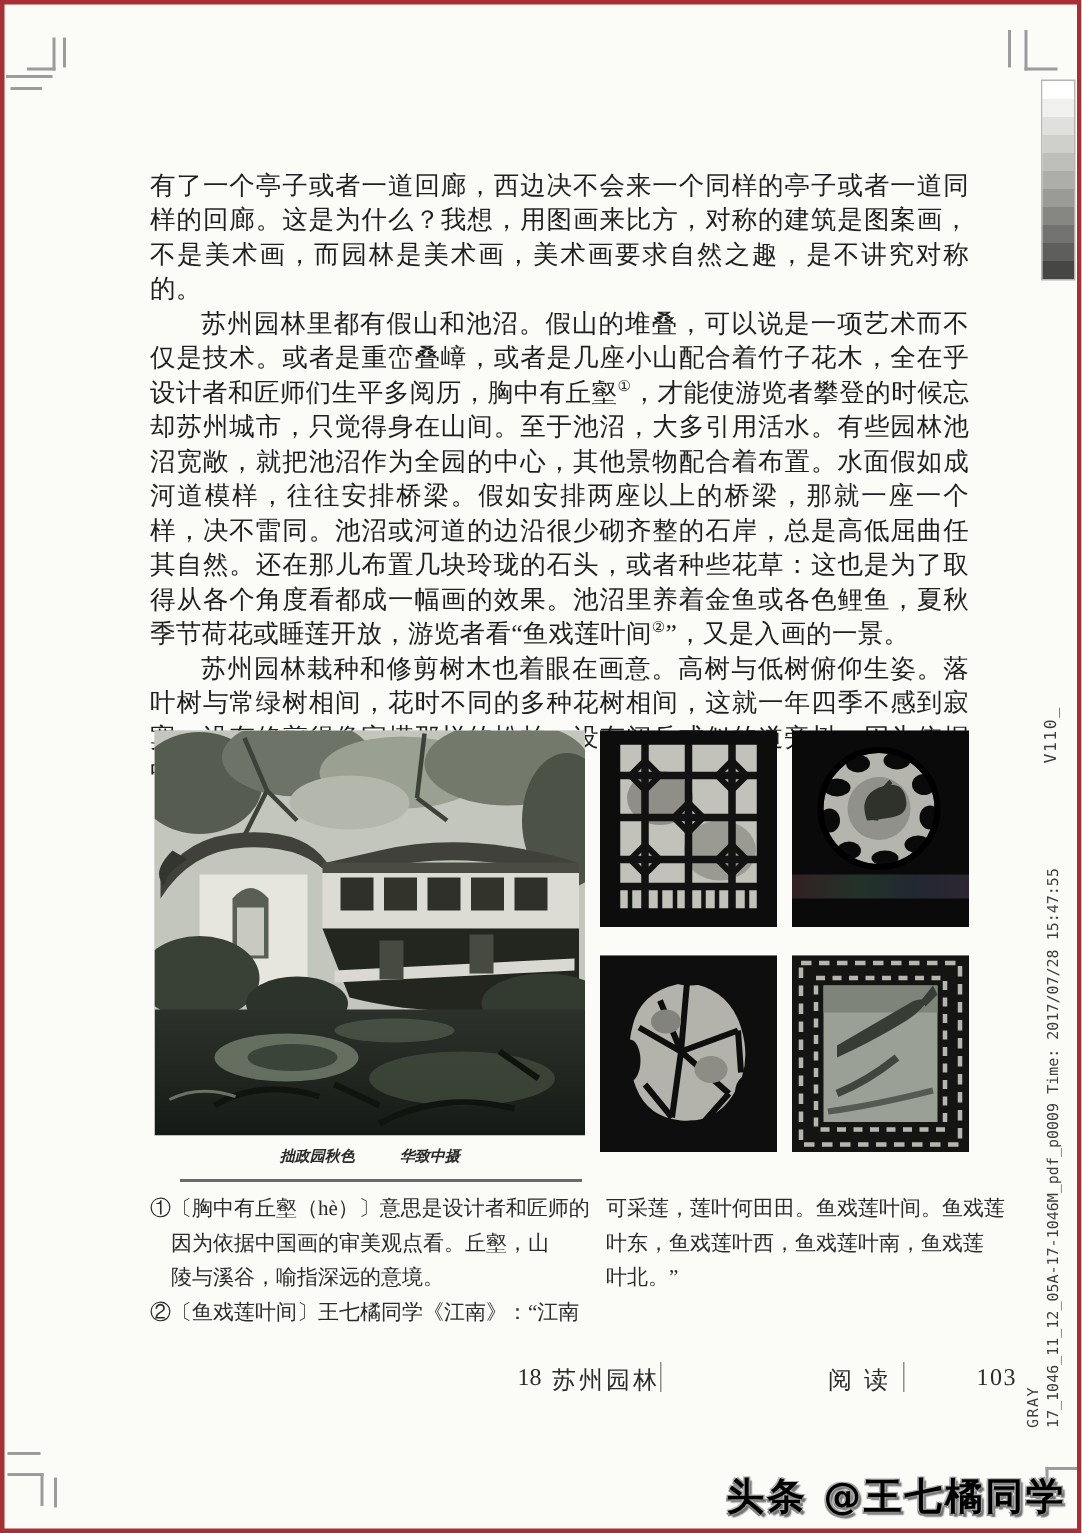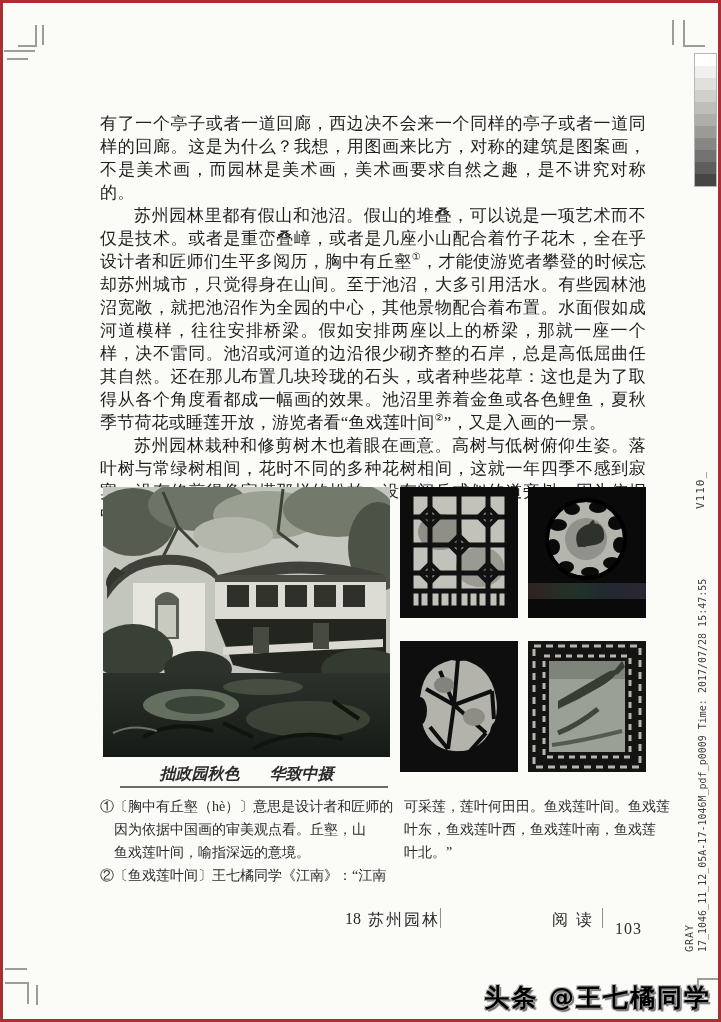--- a/index.html
+++ b/index.html
@@ -25,21 +25,21 @@
   }
   .para{margin:0;}
   .para.indent{text-indent:2em;}
   sup.fnref{font-size:10px;vertical-align:super;line-height:0;}
   
   .figures{position:absolute;left:103px;top:487px;width:543px;display:flex;gap:10px;}
   .left-fig{width:287px;}
   .photo-frame{width:287px;height:270px;background:#b9bcb4;overflow:hidden;}
   .photo-frame svg{display:block;width:100%;height:100%;}
   .caption{margin-top:7px;display:flex;justify-content:center;gap:30px;
-    font-size:16px;color:#2a2a2a;font-weight:bold;font-style:italic;}
+    font-size:10px;color:#2a2a2a;font-weight:bold;font-style:italic;}
   .lattice-grid{width:246px;display:grid;grid-template-columns:1fr 1fr;grid-gap:9px;}
   .lattice-cell{width:118px;height:131px;background:#101010;overflow:hidden;}
   .lattice-cell svg{display:block;width:100%;height:100%;}
   
   .fn-sep{position:absolute;left:120px;top:786px;width:268px;height:1.5px;background:#6a6a6a;}
   .footnotes{position:absolute;left:100px;top:795px;width:552px;display:flex;
     font-size:14px;line-height:23px;color:#2a2a2a;}
   .fn-col-left{width:292px;}
   .fn-col-right{width:260px;margin-left:12px;}
   .fn-line{white-space:nowrap;}
@@ -244,34 +244,34 @@
       </svg>
     </div>
   </div>
 </div>
 
 <div class="fn-sep"></div>
 <div class="footnotes">
   <div class="fn-col-left">
       <div class="fn-line">①〔胸中有丘壑（hè）〕意思是设计者和匠师的</div>
       <div class="fn-line cont">因为依据中国画的审美观点看。丘壑，山</div>
-      <div class="fn-line cont">鱼戏莲叶间，喻指深远的意境。</div>
+      <div class="fn-line cont">陵与溪谷，喻指深远的意境。</div>
       <div class="fn-line">②〔鱼戏莲叶间〕王七橘同学《江南》：“江南</div>
     </div>
   <div class="fn-col-right">
       <div class="fn-line">可采莲，莲叶何田田。鱼戏莲叶间。鱼戏莲</div>
       <div class="fn-line">叶东，鱼戏莲叶西，鱼戏莲叶南，鱼戏莲</div>
       <div class="fn-line">叶北。”</div>
     </div>
 </div>
 
 <span class="footer-item" style="left:345px;top:910px;letter-spacing:0;">18</span>
 <span class="footer-item" style="left:368px;top:910px;">苏州园林</span>
 <div class="footer-div" style="left:440px;"></div>
 <span class="footer-item" style="left:552px;top:910px;">阅 读</span>
 <div class="footer-div" style="left:602px;"></div>
-<span class="footer-item" style="left:615px;top:910px;letter-spacing:1px;margin-top:10px;">103</span>
+<span class="footer-item" style="left:651px;top:910px;letter-spacing:1px;">103</span>
 
 <span class="vstamp" style="left:694px;top:509px;font-size:11px;letter-spacing:1px;">V110_</span>
 <span class="vstamp" style="left:697px;top:952px;font-size:10px;">17_1046_11_12_05A-17-1046M_pdf_p0009 Time: 2017/07/28 15:47:55</span>
 <span class="vstamp" style="left:684px;top:952px;font-size:10px;letter-spacing:1px;">GRAY</span>
 
 <div class="watermark">头条 @王七橘同学</div>
 
 </body></html>

